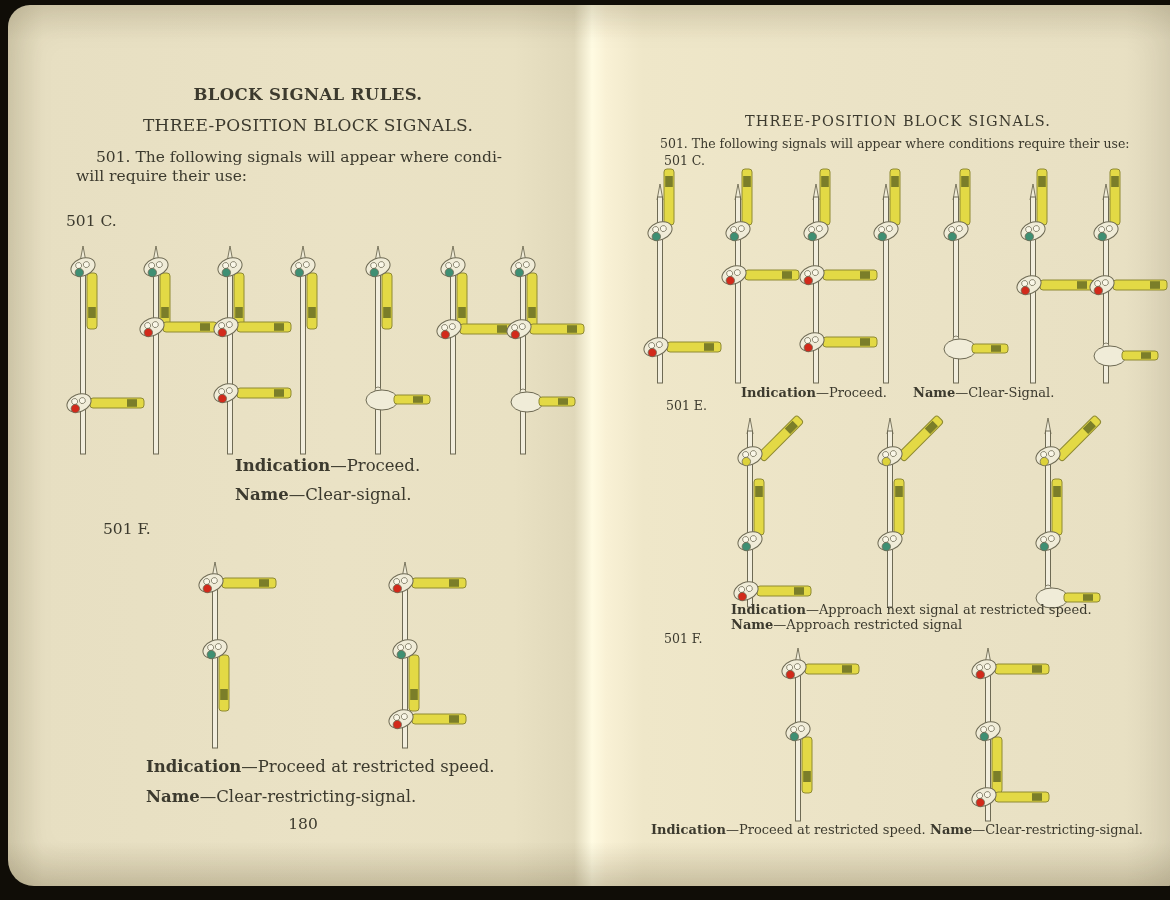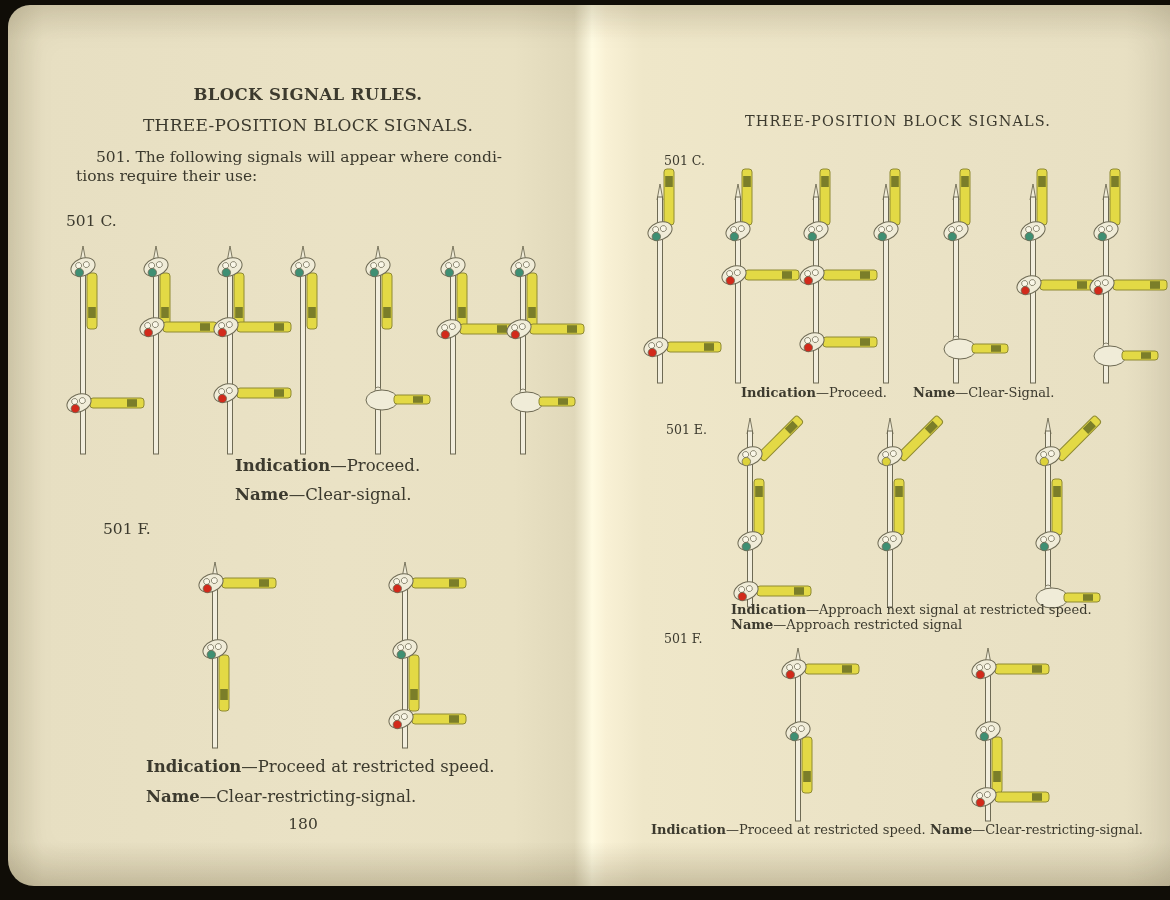--- a/index.html
+++ b/index.html
@@ -28,21 +28,21 @@
 </style>
 </head>
 <body>
 
 <div class="stage">
   <div class="spread">
 
     <div class="t ctr lp-title" style="left:40px;top:80px;width:520px;">BLOCK SIGNAL RULES.</div>
     <div class="t ctr lp-sub" style="left:40px;top:110px;width:520px;">THREE-POSITION BLOCK SIGNALS.</div>
     <div class="t lp-body" style="left:88px;top:143px;text-align:right;">501.   The following signals will appear where condi-</div>
-    <div class="t lp-body" style="left:68px;top:162px;">tions require their use:</div>
+    <div class="t lp-body" style="left:68px;top:162px;">will require their use:</div>
     <div class="t lp-body" style="left:58px;top:207px;">501 C.</div>
 
     <div class="fig" style="left:28px;top:238px;"><svg width="535" height="215" viewBox="0 0 535 215" style="overflow: visible;">
           <g transform="translate(47,0)">
             <polygon points="0,3 3,19 -3,19" fill="#f0ecd8" stroke="#6e6a54" stroke-width="0.9"></polygon>
             <rect x="-2.5" y="16" width="5" height="195" fill="#f2eedd" stroke="#6e6a54" stroke-width="1"></rect>
             <rect x="4" y="30" width="10" height="56" rx="3" ry="3" fill="#e3d945" stroke="#8f8a33" stroke-width="1"></rect>
             <rect x="5.2" y="64" width="7.6" height="11" fill="#6f7326" opacity="0.9"></rect>
             <g transform="translate(0,24) rotate(-22)">
               <ellipse cx="0" cy="0" rx="12.5" ry="8.7" fill="#f0ecd8" stroke="#6e6a54" stroke-width="1"></ellipse>
@@ -244,20 +244,21 @@
     <div class="t lp-cap" style="left:138px;top:752px;">
       <span class="lead">Indication</span><span>—Proceed at restricted speed.</span>
     </div>
     <div class="t lp-cap" style="left:138px;top:782px;">
       <span class="lead">Name</span><span>—Clear-restricting-signal.</span>
     </div>
 
     <div class="t ctr lp-body" style="left:40px;top:810px;width:510px;">180</div>
 
     <div class="t ctr rp-sub" style="left:640px;top:108px;width:500px;">THREE-POSITION BLOCK SIGNALS.</div>
+    <div class="t rp-body" style="left:652px;top:131px;">501.   The following signals will appear where conditions require their use:</div>
     <div class="t rp-body" style="left:656px;top:148px;">501 C.</div>
 
     <div class="fig" style="left:620px;top:162px;"><svg width="500" height="220" viewBox="0 0 500 220" style="overflow: visible;">
           <g transform="translate(32,0)">
             <polygon points="0,17 3,33 -3,33" fill="#f0ecd8" stroke="#6e6a54" stroke-width="0.9"></polygon>
             <rect x="-2.5" y="30" width="5" height="186" fill="#f2eedd" stroke="#6e6a54" stroke-width="1"></rect>
             <rect x="4" y="2" width="10" height="56" rx="3" ry="3" fill="#e3d945" stroke="#8f8a33" stroke-width="1"></rect>
             <rect x="5.2" y="9" width="7.6" height="11" fill="#6f7326" opacity="0.9"></rect>
             <g transform="translate(0,64) rotate(-22)">
               <ellipse cx="0" cy="0" rx="12.5" ry="8.7" fill="#f0ecd8" stroke="#6e6a54" stroke-width="1"></ellipse>
@@ -396,21 +397,21 @@
           </g>
         </svg></div>
 
     <div class="t rp-cap" style="left:733px;top:380px;">
       <span class="lead">Indication</span><span>—Proceed.</span>
     </div>
     <div class="t rp-cap" style="left:905px;top:380px;">
       <span class="lead">Name</span><span>—Clear-Signal.</span>
     </div>
 
-    <div class="t rp-body" style="left:658px;top:393px;margin-top:24px;">501 E.</div>
+    <div class="t rp-body" style="left:658px;top:393px;">501 E.</div>
 
     <div class="fig" style="left:700px;top:406px;"><svg width="420" height="200" viewBox="0 0 420 200" style="overflow: visible;">
           <g transform="translate(42,0)">
             <polygon points="0,7 3,23 -3,23" fill="#f0ecd8" stroke="#6e6a54" stroke-width="0.9"></polygon>
             <rect x="-2.5" y="20" width="5" height="176" fill="#f2eedd" stroke="#6e6a54" stroke-width="1"></rect>
             <g transform="translate(0,45) rotate(45)">
               <rect x="4" y="-62" width="10" height="56" rx="3" ry="3" fill="#e3d945" stroke="#8f8a33" stroke-width="1"></rect>
               <rect x="5.2" y="-55" width="7.6" height="11" fill="#6f7326" opacity="0.9"></rect>
             </g>
             <g transform="translate(0,45) rotate(-22)">

